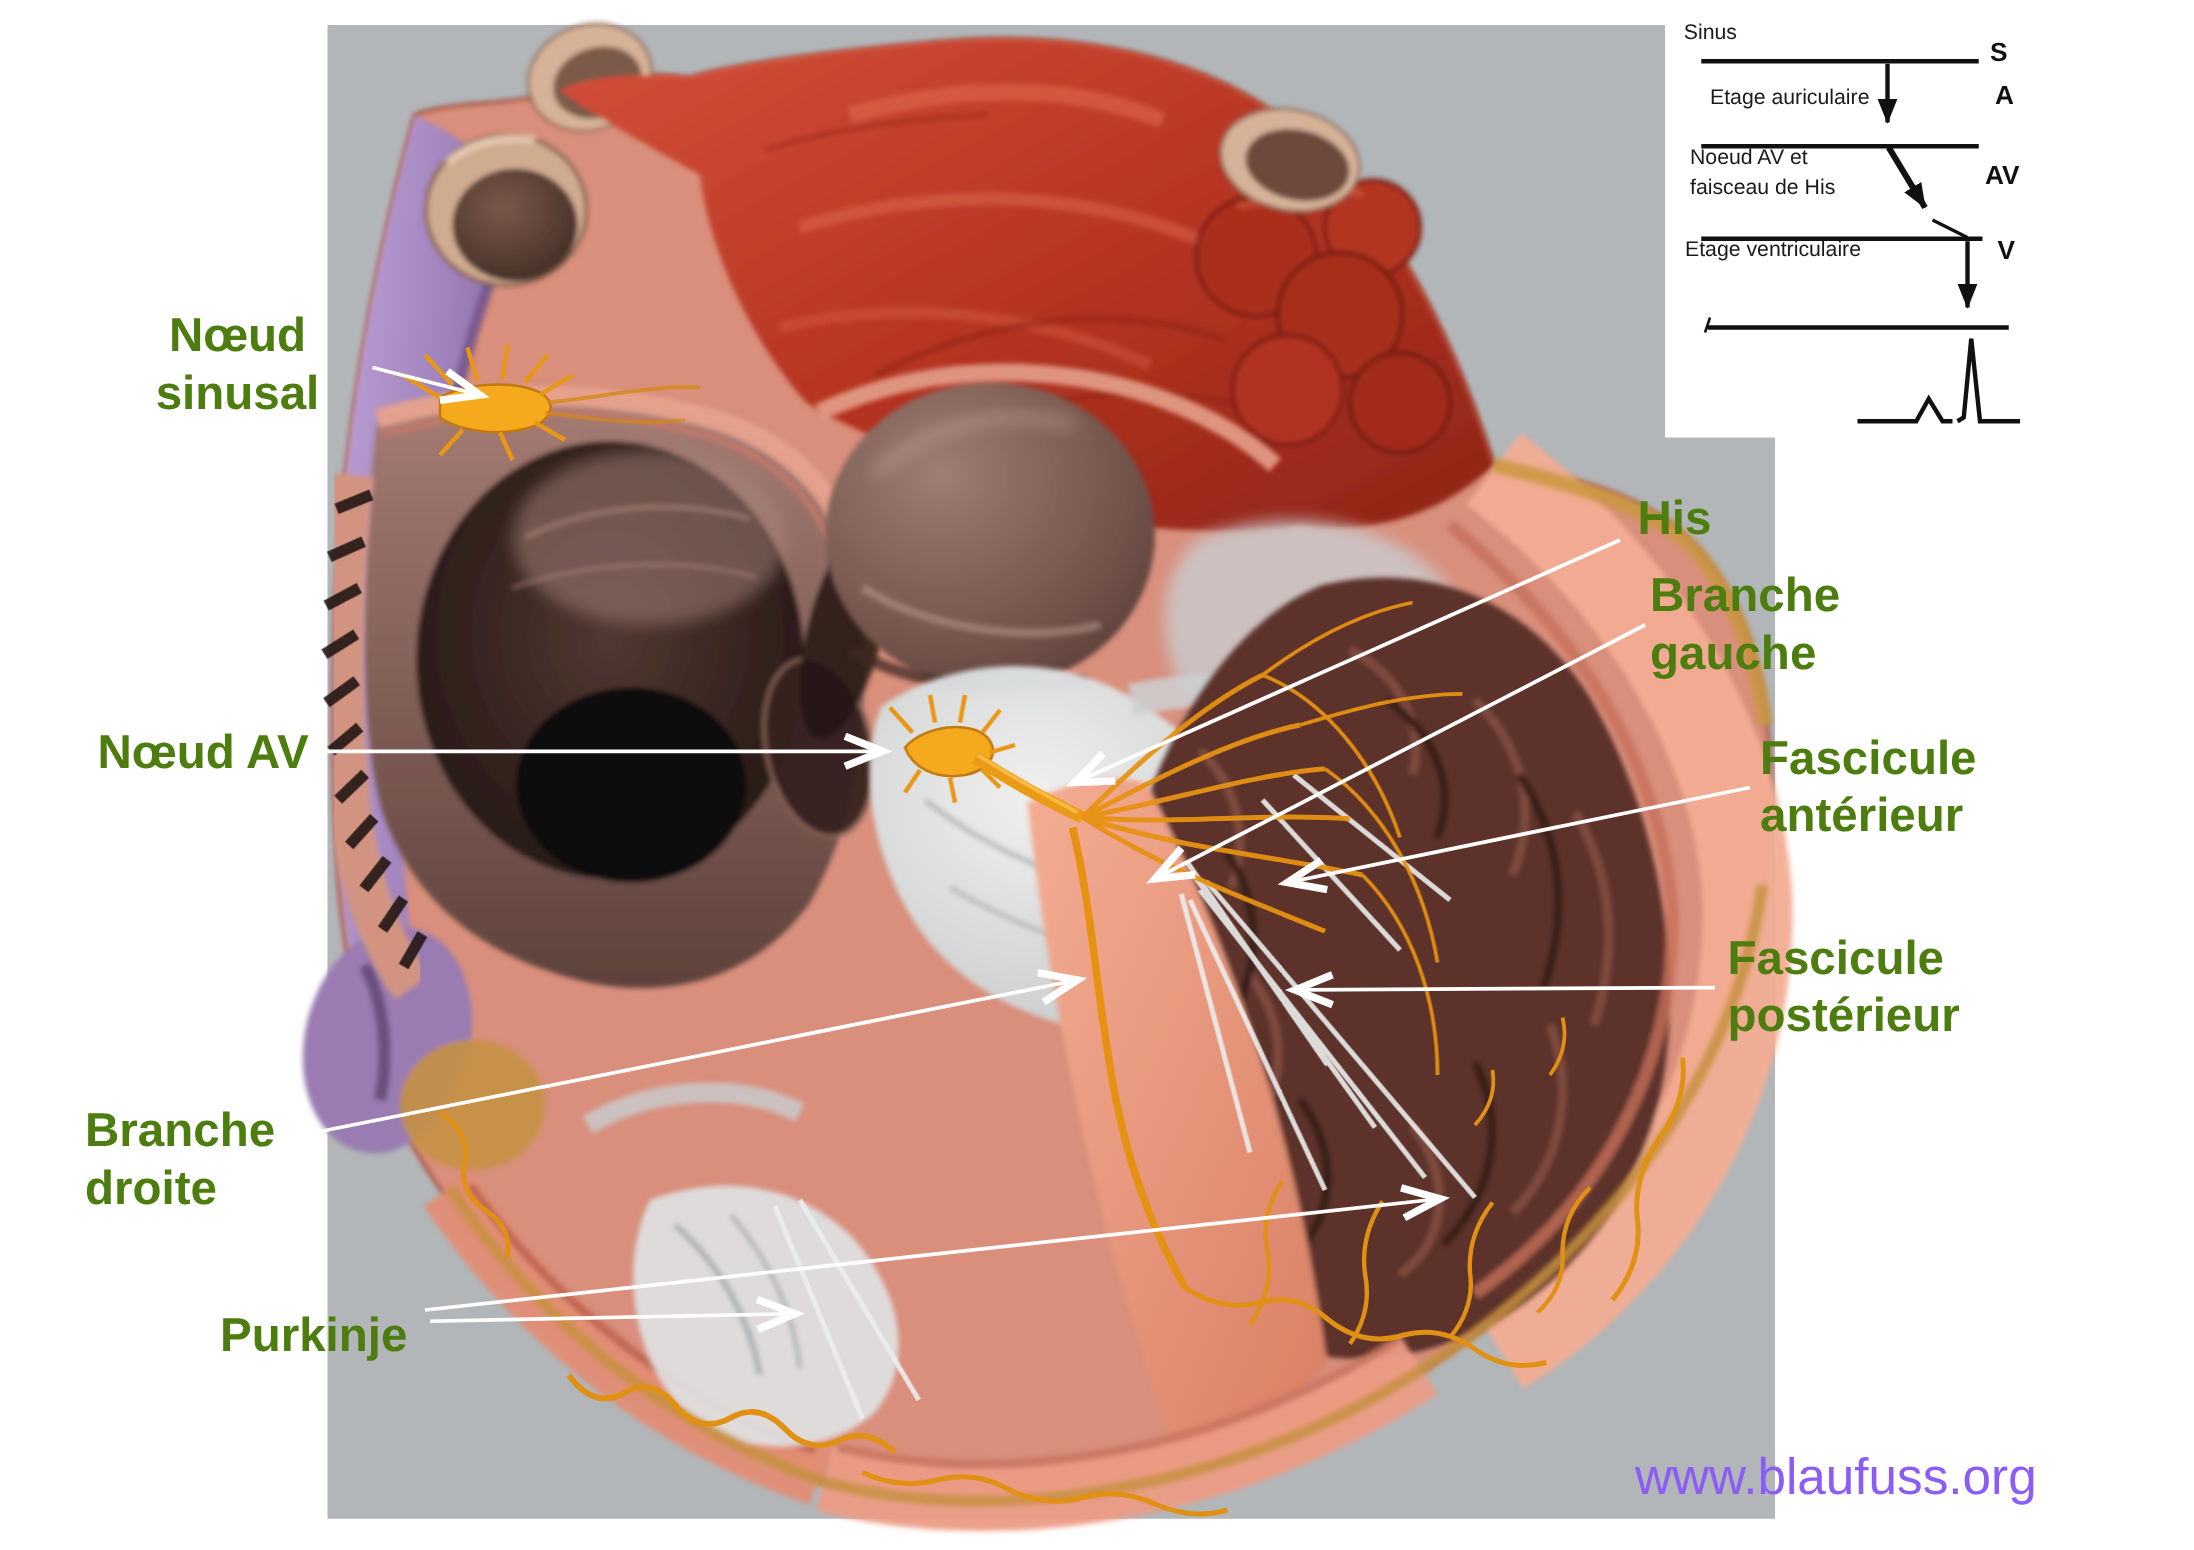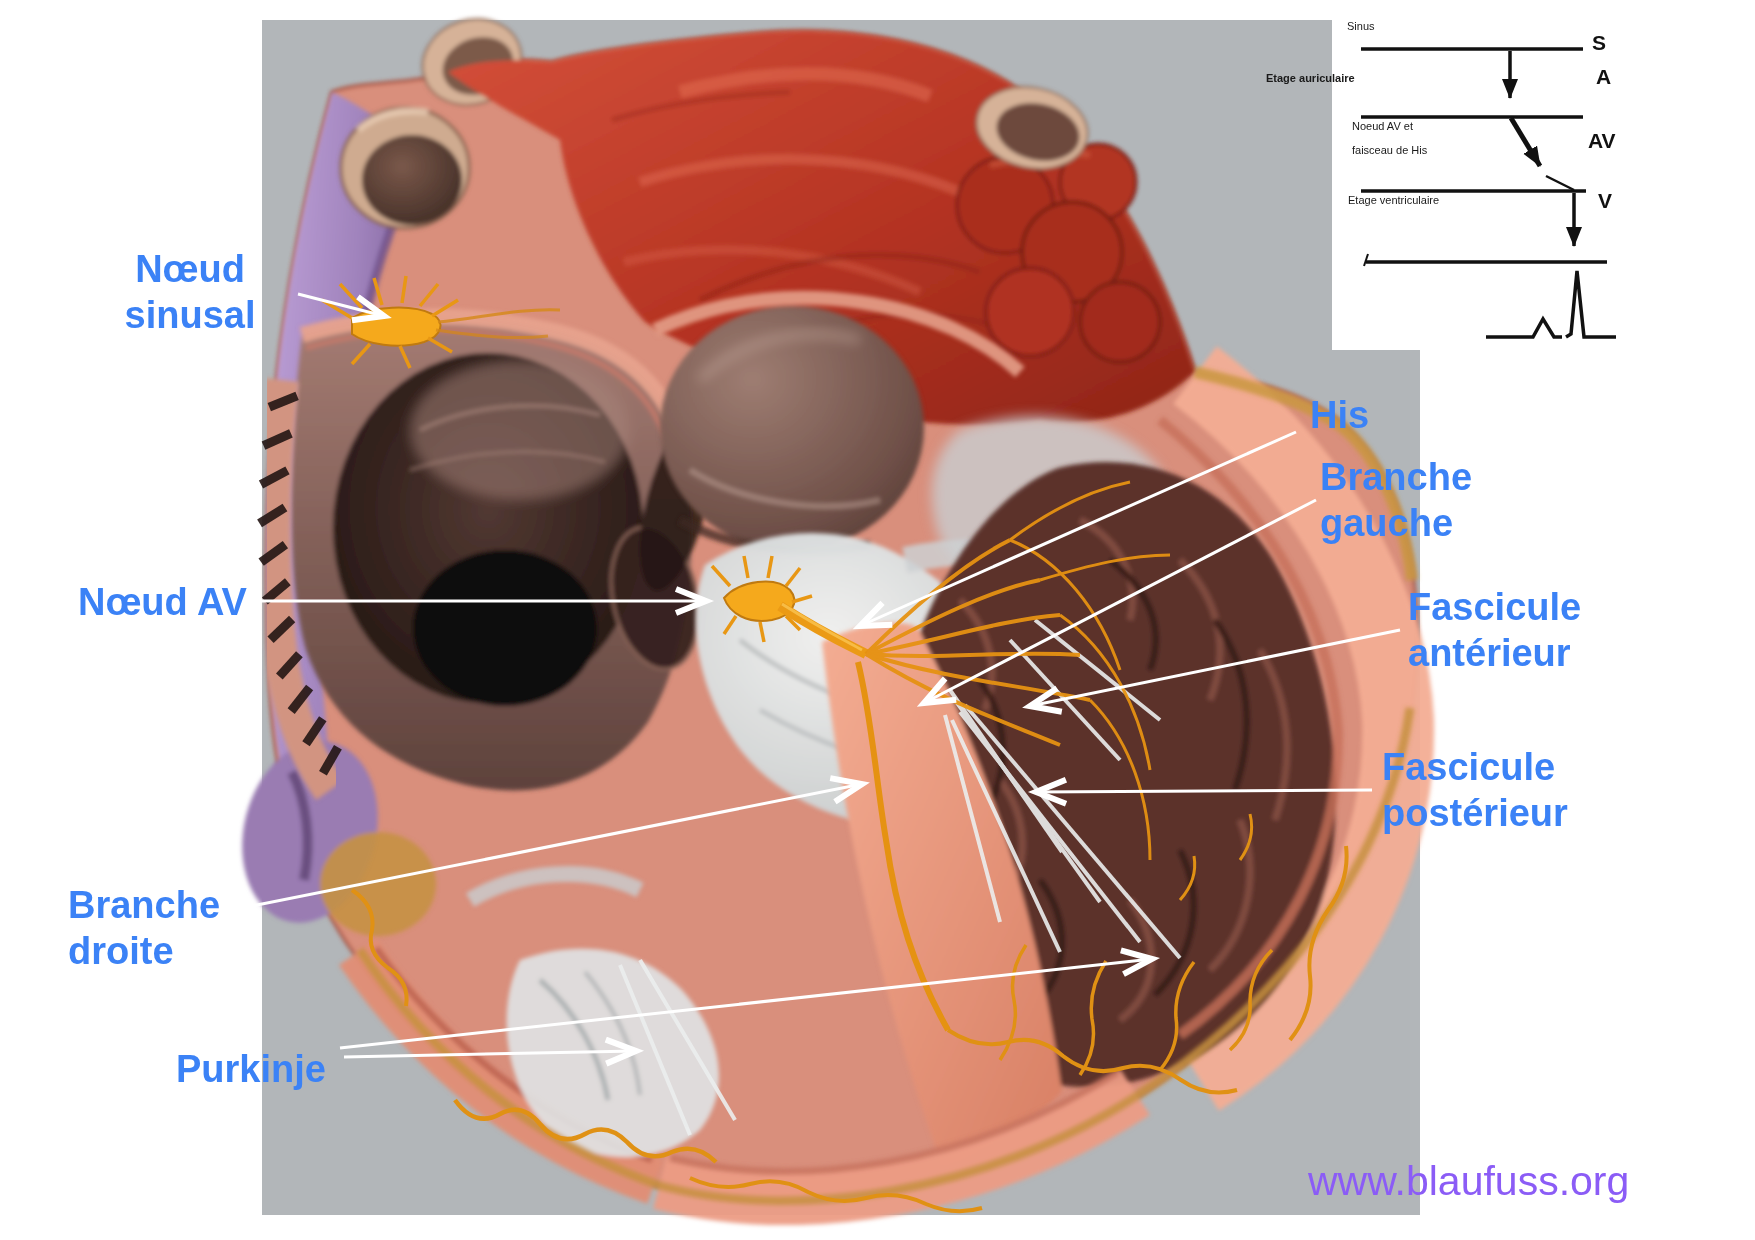--- a/index.html
+++ b/index.html
@@ -1,21 +1,21 @@
 <!DOCTYPE html>
 <html><head>
 <meta charset="utf-8">
 <style>
   html,body{margin:0;padding:0;background:#ffffff;}
   #stage{position:relative;width:1755px;height:1240px;background:#ffffff;overflow:hidden;
          font-family:"Liberation Sans", sans-serif;}
   #scene{position:absolute;left:0;top:0;width:1755px;height:1240px;}
-  .lbl{position:absolute;color:#3b82f6;font-weight:bold;font-size:38px;line-height:46px;white-space:nowrap;}
+  .lbl{position:absolute;color:#4d7c0f;font-weight:bold;font-size:38px;line-height:46px;white-space:nowrap;}
   .lbl.center{text-align:center;}
-  .inset-lbl{position:absolute;color:#1a1a1a;font-weight:normal;font-size:11px;line-height:20px;white-space:nowrap;}
+  .inset-lbl{position:absolute;color:#1a1a1a;font-weight:normal;font-size:17px;line-height:20px;white-space:nowrap;}
   .inset-letter{position:absolute;color:#111;font-weight:bold;font-size:21px;line-height:22px;}
   #watermark{position:absolute;left:1308px;top:1158px;font-size:41px;font-weight:normal;color:#8b5cf6;}
 </style>
 </head>
 <body>
 
 <div id="stage">
 
 <svg id="scene" viewBox="0 0 1755 1240" aria-hidden="true">
   <defs>
@@ -340,21 +340,21 @@
   <div class="lbl" style="left:68px;top:882px;">
     <div>Branche</div>
     <div>droite</div>
   </div>
 
   <div class="lbl" style="left:176px;top:1034px;margin-top:12px;">
     <div>Purkinje</div>
   </div>
 
   <div class="inset-lbl" style="left:1347px;top:16px;">Sinus</div>
-  <div class="inset-lbl" style="left:1266px;top:68px;font-weight:bold;">Etage auriculaire</div>
+  <div class="inset-lbl" style="left:1368px;top:68px;">Etage auriculaire</div>
   <div class="inset-lbl" style="left:1352px;top:116px;">Noeud AV et</div>
   <div class="inset-lbl" style="left:1352px;top:140px;">faisceau de His</div>
   <div class="inset-lbl" style="left:1348px;top:190px;">Etage ventriculaire</div>
 
   <div class="inset-letter" style="left:1592px;top:32px;">S</div>
   <div class="inset-letter" style="left:1596px;top:66px;">A</div>
   <div class="inset-letter" style="left:1588px;top:130px;">AV</div>
   <div class="inset-letter" style="left:1598px;top:190px;">V</div>
 
   <div id="watermark">www.blaufuss.org</div>

